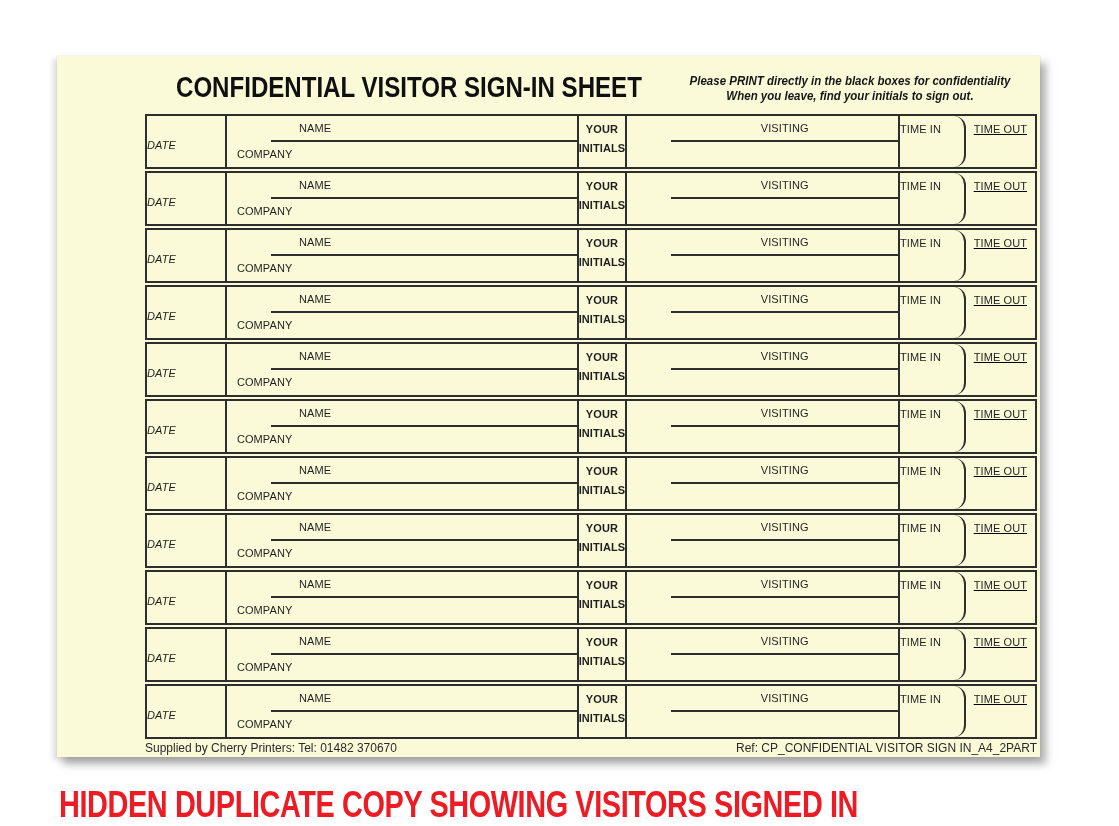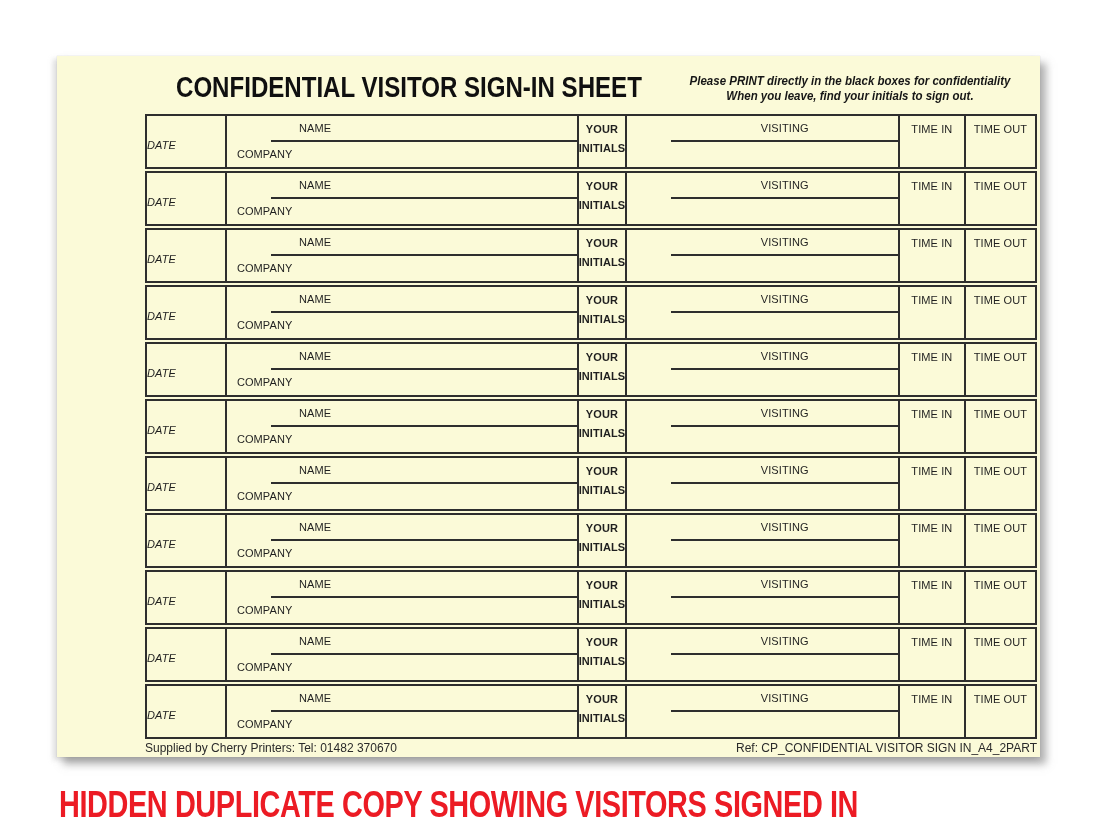--- a/index.html
+++ b/index.html
@@ -36,26 +36,26 @@
     transform:scaleX(.92);transform-origin:center top;
   }
 
   
   .rows{position:absolute;left:88px;top:58px;width:892px;}
   .row{
     display:flex;width:892px;height:55px;margin-bottom:2px;
     border:2px solid var(--line);background:var(--paper);
   }
   .cell{border-right:2px solid var(--line);position:relative;}
-  .cell:last-child{border-right:none;}
+  .cell:last-child{border-right:none;text-decoration:underline;}
   .date-cell{width:9%;text-align:left;padding-top:19px;font-style:italic;}
   .namecompany-cell{width:39.6%;}
   .initials-cell{width:5.5%;text-align:center;padding-top:2px;line-height:1.2;font-weight:bold;}
   .visiting-cell{width:30.7%;}
-  .timein-cell{width:7.4%;text-align:center;padding-top:3px;}
+  .timein-cell{width:7.4%;padding-top:3px;border-radius:12px;}
   .timeout-cell{flex:1;text-align:center;padding-top:3px;}
   .split{display:flex;flex-direction:column;}
   .split .sub{flex:1 1 50%;display:flex;align-items:center;}
   .split .sub.top{border-bottom:2px solid var(--line);margin-left:44px;}
   .name-sub{padding-left:28px;}
   .company-sub{padding-left:10px;}
   .visiting-sub{justify-content:center;text-align:right;}
   .lbl{font-size:11px;color:var(--ink);letter-spacing:.1px;}
 
   

